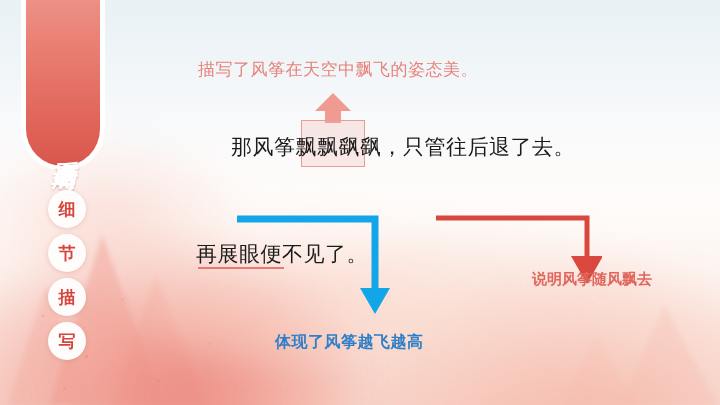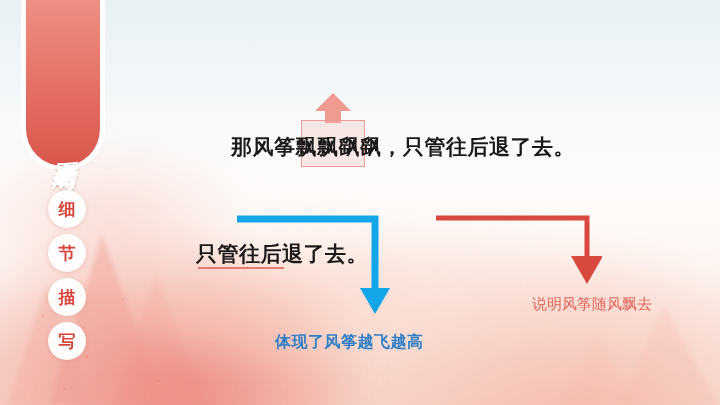--- a/index.html
+++ b/index.html
@@ -162,21 +162,21 @@
     left: 311px;
     top: 93px;
     width: 44px;
     height: 30px;
   }
 
   
   .sentence {
     position: absolute;
     color: #1a1a1a;
-    font-weight: bold;
+    font-weight: normal;
     white-space: nowrap;
     font-size: 21px;
     letter-spacing: .5px;
     font-family: "DejaVu Sans", "Liberation Sans", sans-serif;
   }
   #line-1 { left: 231px; top: 133px; }
   #line-2 { left: 196px; top: 190px; }
   #line-3 { left: 196px; top: 240px; }
 
   #underline-red {
@@ -202,24 +202,24 @@
     font-size: 16px;
     color: #2f7fc8;
     font-weight: bold;
     white-space: nowrap;
     letter-spacing: .5px;
     text-align: center;
   }
   #red-note {
     position: absolute;
     left: 532px;
-    top: 293px;
+    top: 268px;
     font-size: 15px;
     color: #e0655c;
-    font-weight: normal;
+    font-weight: bold;
     text-align: center;
     line-height: 1.42;
     white-space: nowrap;
   }
 </style>
 </head>
 <body>
 
 <div id="slide">
 
@@ -240,29 +240,30 @@
 
   <div id="banner">
     <div id="banner-text">重点语句</div>
   </div>
 
   <div class="chip chip-0">细</div>
   <div class="chip chip-1">节</div>
   <div class="chip chip-2">描</div>
   <div class="chip chip-3">写</div>
 
+  <div id="top-note">描写了风筝在天空中飘飞的姿态美。</div>
 
   <svg id="up-arrow" viewBox="0 0 44 30">
     <polygon points="22,0 40,18 30,18 30,30 14,30 14,18 4,18" fill="#ef9b92"></polygon>
   </svg>
 
   <div id="hl-box"></div>
 
   <div class="sentence" id="line-1">那风筝飘飘飖飖，只管往后退了去。</div>
-  <div class="sentence" id="line-3">只管往后退了去。</div>
+  <div class="sentence" id="line-3">再展眼便不见了。</div>
 
   <div id="underline-red"></div>
 
   <svg id="blue-connector" viewBox="0 0 160 110">
     <path d="M5,5 L143,5 L143,78" stroke="#12a5e8" stroke-width="7" fill="none"></path>
     <polygon points="143,100 128,74 158,74" fill="#12a5e8"></polygon>
   </svg>
 
   <svg id="red-connector" viewBox="0 0 170 78">
     <path d="M4,4 L155,4 L155,46" stroke="#d9483f" stroke-width="5" fill="none"></path>

